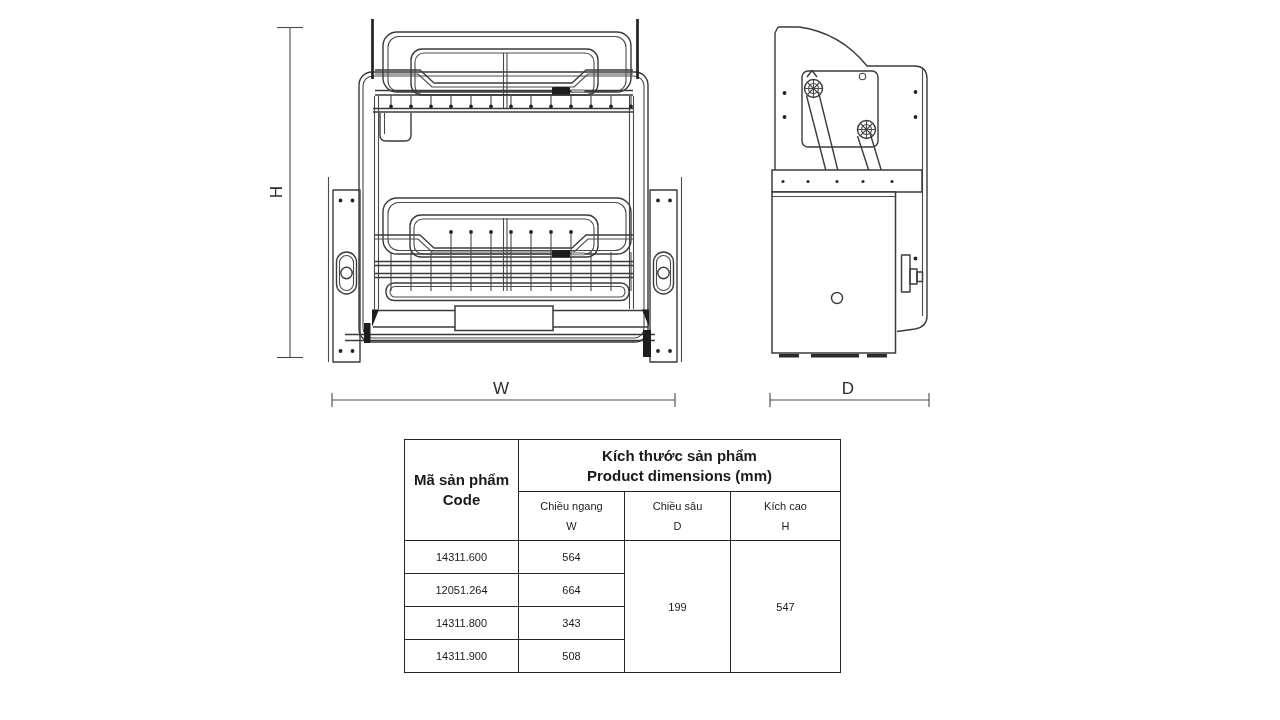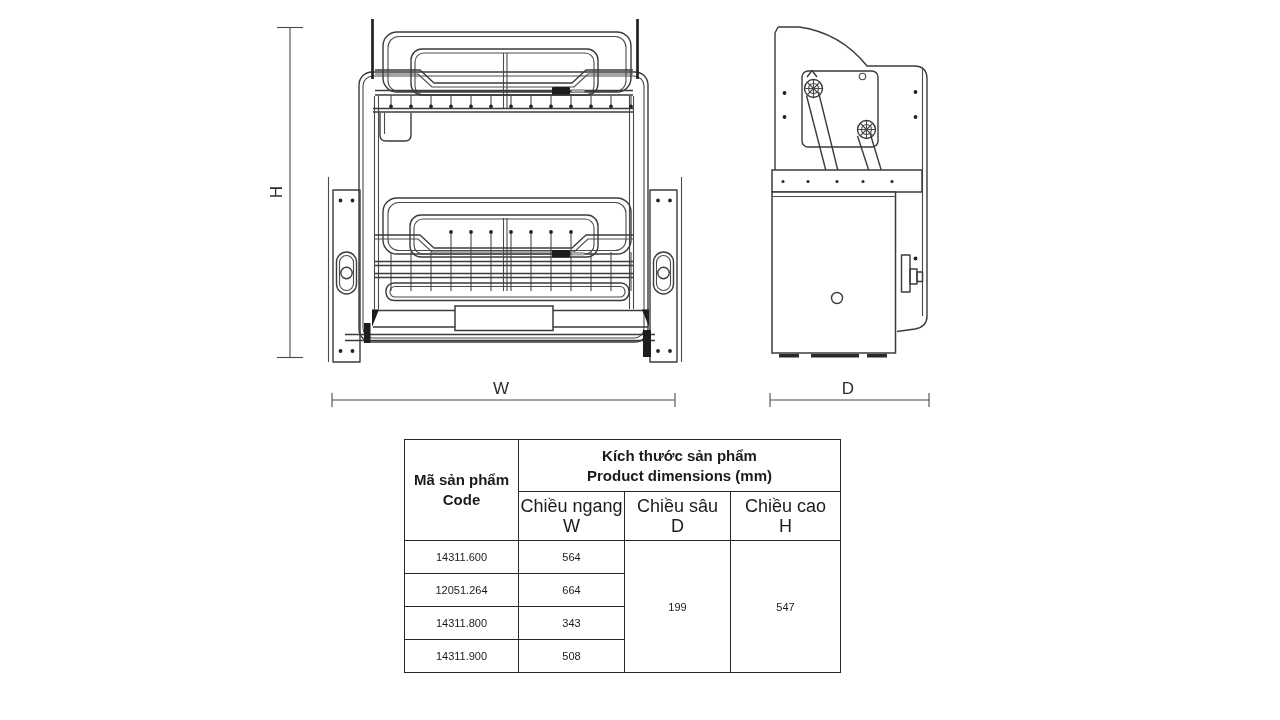--- a/index.html
+++ b/index.html
@@ -17,21 +17,21 @@
   svg .tabs{fill:none;stroke:#2a2a2a;stroke-width:3.4;}
   svg text.dim{font-family:"Liberation Sans","DejaVu Sans",sans-serif;font-size:17px;fill:#2e2e2e;}
   
   .spec-table{position:absolute;left:404px;top:439px;border-collapse:collapse;background:#ffffff;color:#1b1b1b;table-layout:fixed;}
   .spec-table td{border:1.5px solid #262626;text-align:center;vertical-align:middle;padding:0;}
   .col-code{width:114px}.col-w{width:106px}.col-d{width:106px}.col-h{width:110px}
   .hrow1 td{height:51px}
   .hrow2 td{height:48px}
   .drow td{height:32px}
   .bold{font-weight:bold;font-size:15px;line-height:20px;}
-  .sub{font-size:18px;line-height:20px;margin-left:44px;}
+  .sub{font-size:11px;line-height:20px;margin-left:44px;}
   .val{font-size:11px;}
   span.l{display:block;}
 </style>
 </head>
 <body>
 
 <div class="stage">
 
   <svg class="drawing" width="1280" height="720" viewBox="0 0 1280 720">
 
@@ -205,21 +205,21 @@
       <tr class="hrow2">
         <td class="sub">
           <span class="l">Chiều ngang</span>
           <span class="l">W</span>
         </td>
         <td class="sub">
           <span class="l">Chiều sâu</span>
           <span class="l">D</span>
         </td>
         <td class="sub">
-          <span class="l">Chiều cao</span>
+          <span class="l">Kích cao</span>
           <span class="l">H</span>
         </td>
       </tr>
       <tr class="drow">
         <td class="val">14311.600</td>
         <td class="val">564</td>
         <td rowspan="4" class="val">199</td>
         <td rowspan="4" class="val">547</td>
       </tr>
       <tr class="drow">

